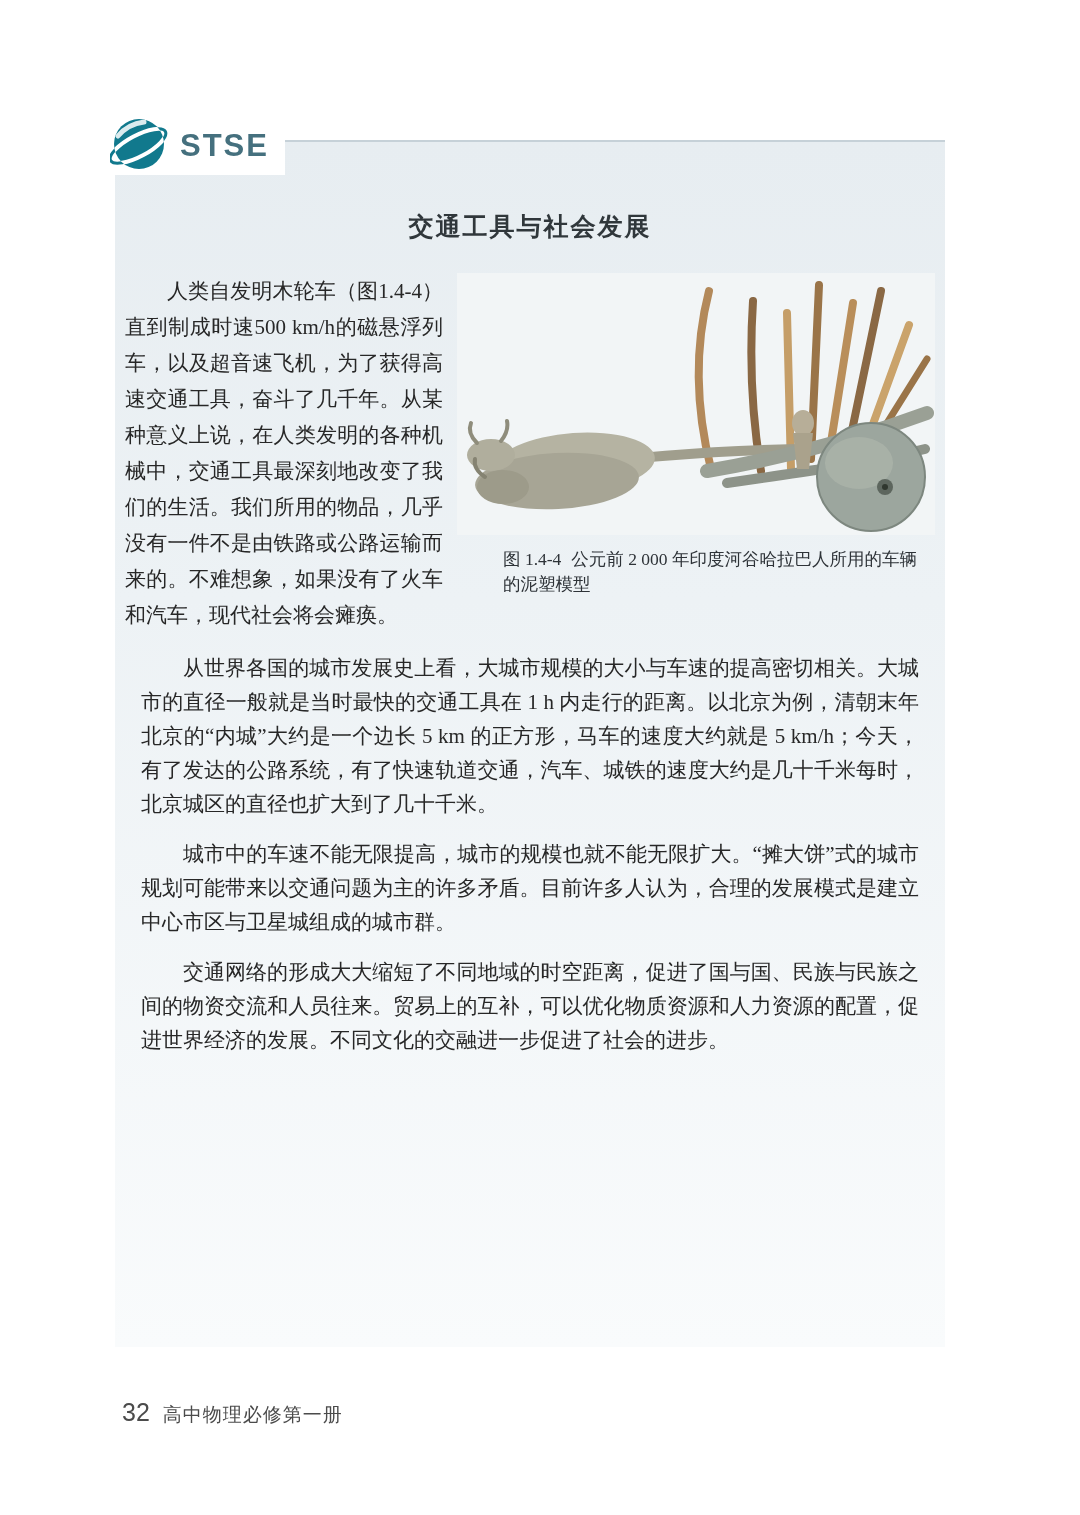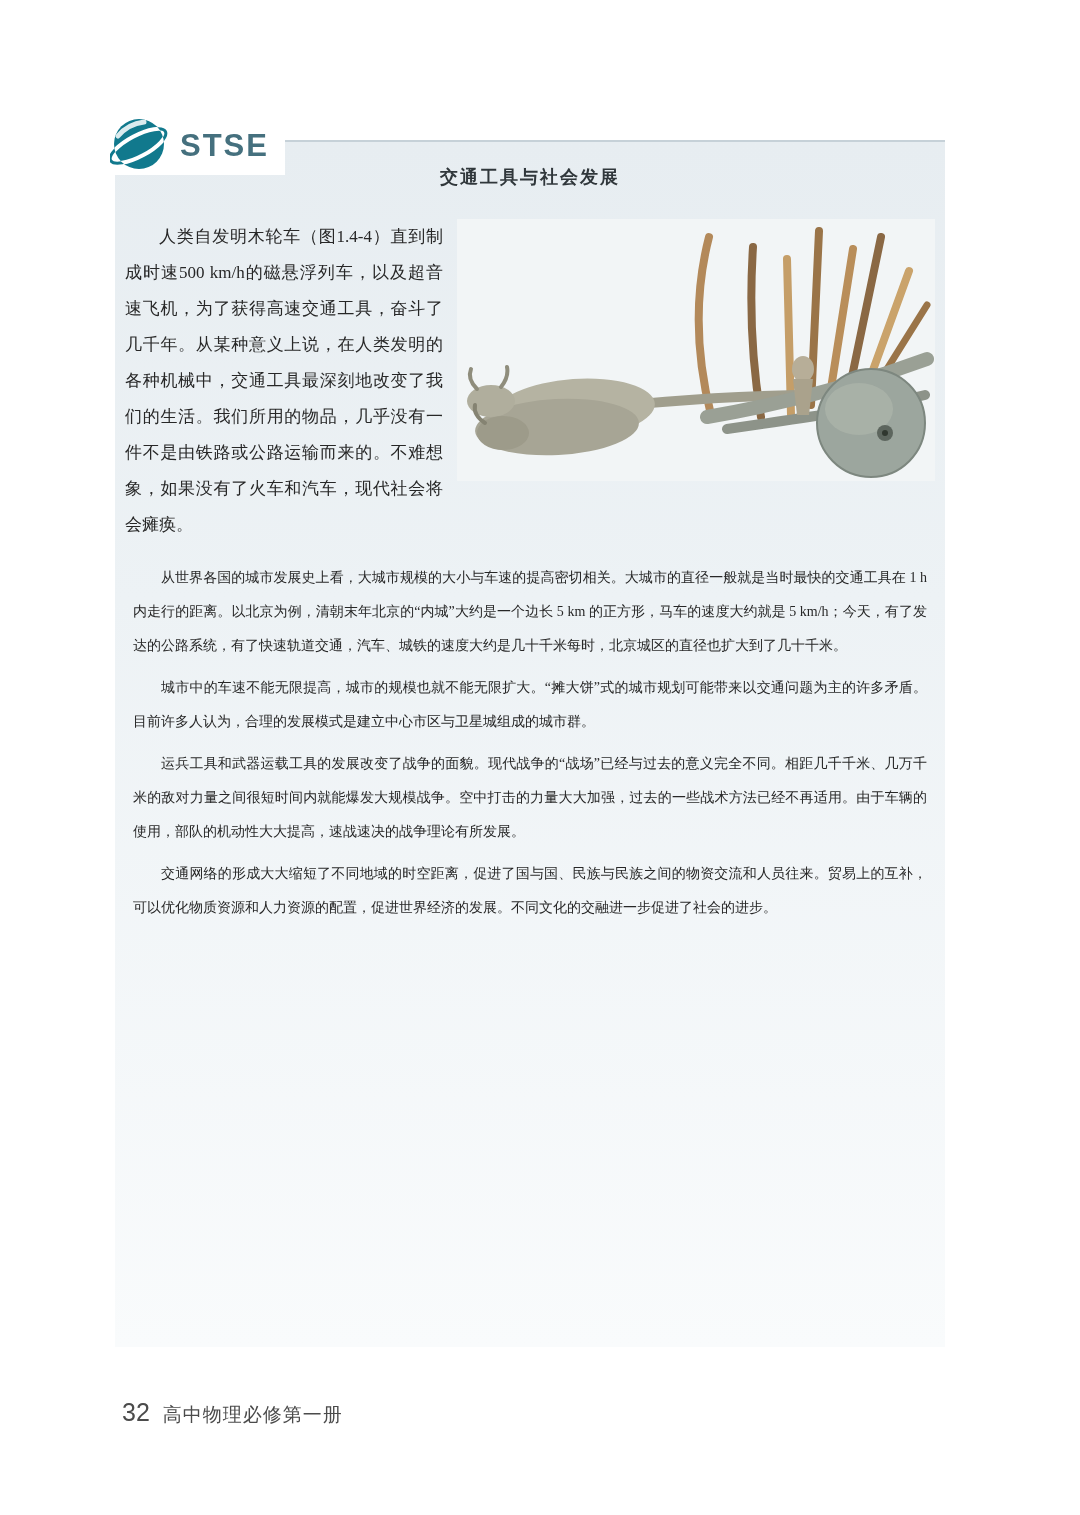--- a/index.html
+++ b/index.html
@@ -15,40 +15,40 @@
   }
   .logo{
     position:absolute;left:106px;top:112px;display:flex;align-items:center;gap:12px;
     background:#ffffff;padding:4px 16px 1px 4px;z-index:5;
   }
   .logo-text{
     font-family:"Liberation Sans","DejaVu Sans",sans-serif;
     font-size:31px;font-weight:600;color:#45707e;letter-spacing:2px;line-height:1;
   }
   .section-title{
-    margin:0;padding-top:23px;text-align:center;
+    margin:16px;padding-top:52px;text-align:center;
     font-family:"Liberation Sans","DejaVu Sans",sans-serif;
-    font-size:18px;font-weight:700;color:#30373b;letter-spacing:2px;
+    font-size:25px;font-weight:700;color:#30373b;letter-spacing:2px;
   }
   .top-block{display:flex;margin:30px 0 0 10px;}
   .intro{
     width:318px;margin:0 14px 0 0;flex:none;
-    font-size:17px;line-height:36px;color:#272727;
+    font-size:21px;line-height:36px;color:#272727;
     text-indent:2em;text-align:justify;
   }
   .figure{margin:0;width:478px;flex:none;}
   .figure svg{display:block;}
   .figcaption{
     margin:12px 4px 0 46px;
     font-size:17.5px;line-height:25px;color:#2e3338;text-align:left;
   }
   .figcaption .cap-label{margin-right:10px;}
   .body-text{margin:18px 10px 0 10px;}
   .body-text p{
-    margin:8px;font-size:14px;line-height:34px;color:#272727;
+    margin:16px;font-size:21px;line-height:34px;color:#272727;
     text-indent:2em;text-align:justify;
   }
   .footer{
     position:absolute;left:122px;top:1398px;display:flex;align-items:baseline;gap:13px;
     color:#4b4b4b;
   }
   .page-num{font-family:"Liberation Sans","DejaVu Sans",sans-serif;font-size:25px;}
   .book-title{font-size:19px;letter-spacing:1px;}
 </style>
 </head>
@@ -101,27 +101,29 @@
             <path d="M28,204 Q16,196 18,186" stroke="#858372" stroke-width="4" fill="none" stroke-linecap="round"></path>
           </g>
 
           <g>
             <circle cx="414" cy="204" r="54" fill="#9ca69e" stroke="#7d877f" stroke-width="2"></circle>
             <ellipse cx="402" cy="190" rx="34" ry="26" fill="#b2baae" opacity="0.55"></ellipse>
             <circle cx="428" cy="214" r="8" fill="#5d665e"></circle>
             <circle cx="428" cy="214" r="3" fill="#30372f"></circle>
           </g>
         </svg>
+        <figcaption class="figcaption">
+          <span class="cap-label">图 1.4-4</span><span>公元前 2 000 年印度河谷哈拉巴人所用的车辆的泥塑模型</span>
+        </figcaption>
       </figure>
     </div>
 
     <div class="body-text">
       <p>从世界各国的城市发展史上看，大城市规模的大小与车速的提高密切相关。大城市的直径一般就是当时最快的交通工具在 1 h 内走行的距离。以北京为例，清朝末年北京的“内城”大约是一个边长 5 km 的正方形，马车的速度大约就是 5 km/h；今天，有了发达的公路系统，有了快速轨道交通，汽车、城铁的速度大约是几十千米每时，北京城区的直径也扩大到了几十千米。</p>
       <p>城市中的车速不能无限提高，城市的规模也就不能无限扩大。“摊大饼”式的城市规划可能带来以交通问题为主的许多矛盾。目前许多人认为，合理的发展模式是建立中心市区与卫星城组成的城市群。</p>
-      <p>运兵工具和武器运载工具的发展改变了战争的面貌。现代战争的“战场”已经与过去的意义完全不同。相距几千千米、几万千米的敌对力量之间很短时间内就能爆发大规模战争。空中打击的力量大大加强，过去的一些战术方法已经不再适用。由于车辆的使用，部队的机动性大大提高，速战速决的战争理论有所发展。</p>
       <p>交通网络的形成大大缩短了不同地域的时空距离，促进了国与国、民族与民族之间的物资交流和人员往来。贸易上的互补，可以优化物质资源和人力资源的配置，促进世界经济的发展。不同文化的交融进一步促进了社会的进步。</p>
     </div>
 
   </div>
 
   <div class="logo">
     <svg width="58" height="58" viewBox="0 0 58 58" role="img">
       <defs>
         <clipPath id="globeClip">
             <circle cx="29" cy="28" r="25"></circle>

